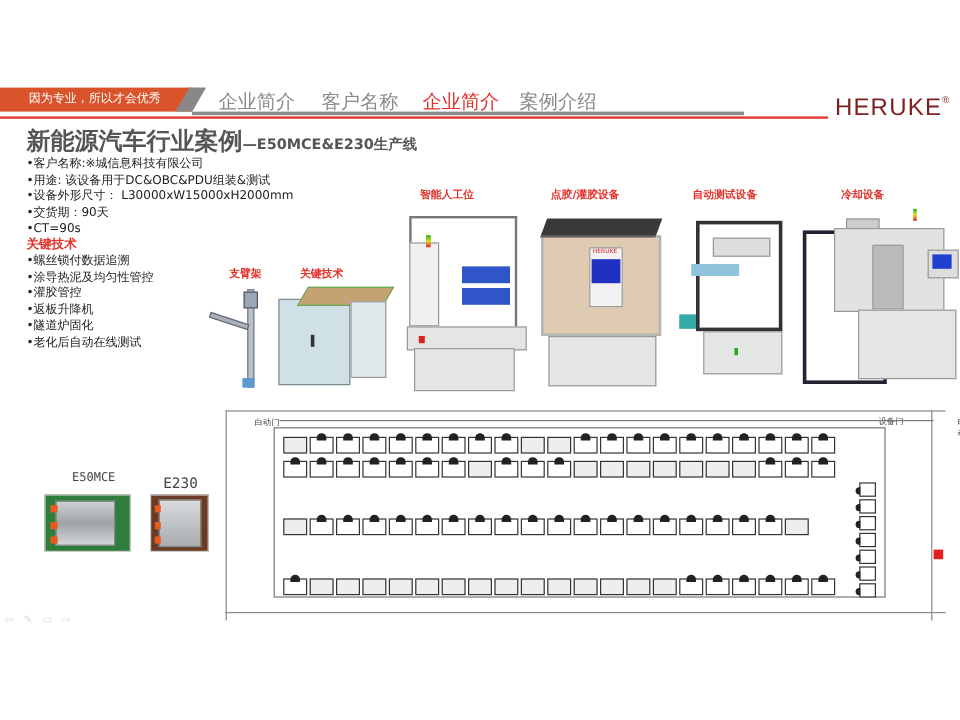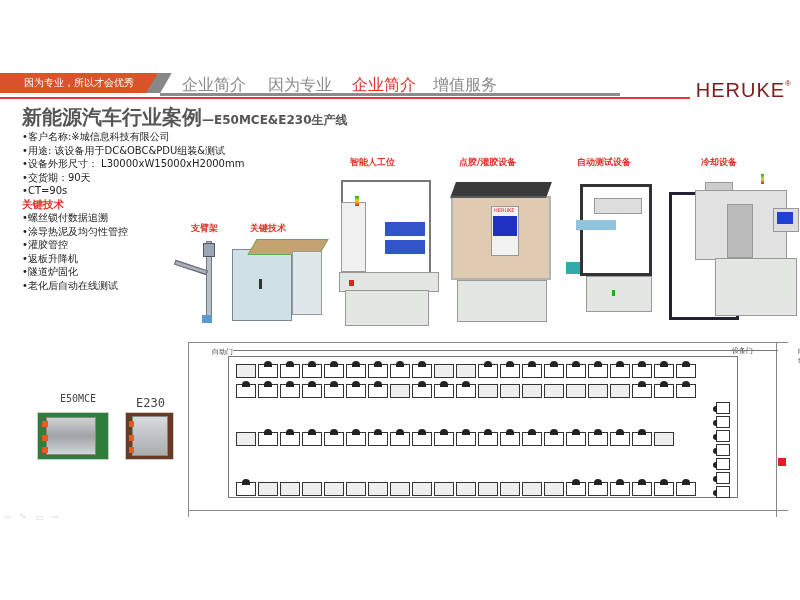--- a/index.html
+++ b/index.html
@@ -78,23 +78,23 @@
 </style>
 </head>
 <body>
 
 <div class="nav">
   <div class="slogan">因为专业，所以才会优秀</div>
   <div class="slogan-gray"></div>
   <div class="nav-line-gray"></div>
   <div class="nav-line-red"></div>
   <a class="nav-item" style="left:182px">企业简介</a>
-  <a class="nav-item" style="left:268px">因为专业</a>
+  <a class="nav-item" style="left:268px">客户名称</a>
   <a class="nav-item active" style="left:352px">企业简介</a>
-  <a class="nav-item" style="left:433px">增值服务</a>
+  <a class="nav-item" style="left:433px">案例介绍</a>
   <div class="logo">
     <span>HERUKE</span><sup>®</sup>
   </div>
 </div>
 
 <div class="title">
   <span>新能源汽车行业案例</span><span class="sub">—E50MCE&amp;E230生产线</span>
 </div>
 
 <div class="info">

